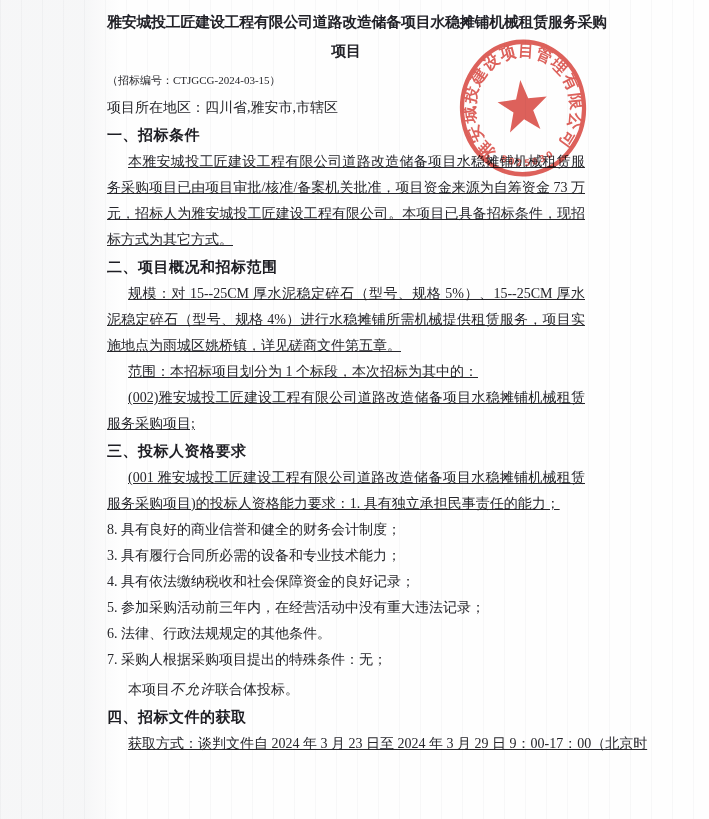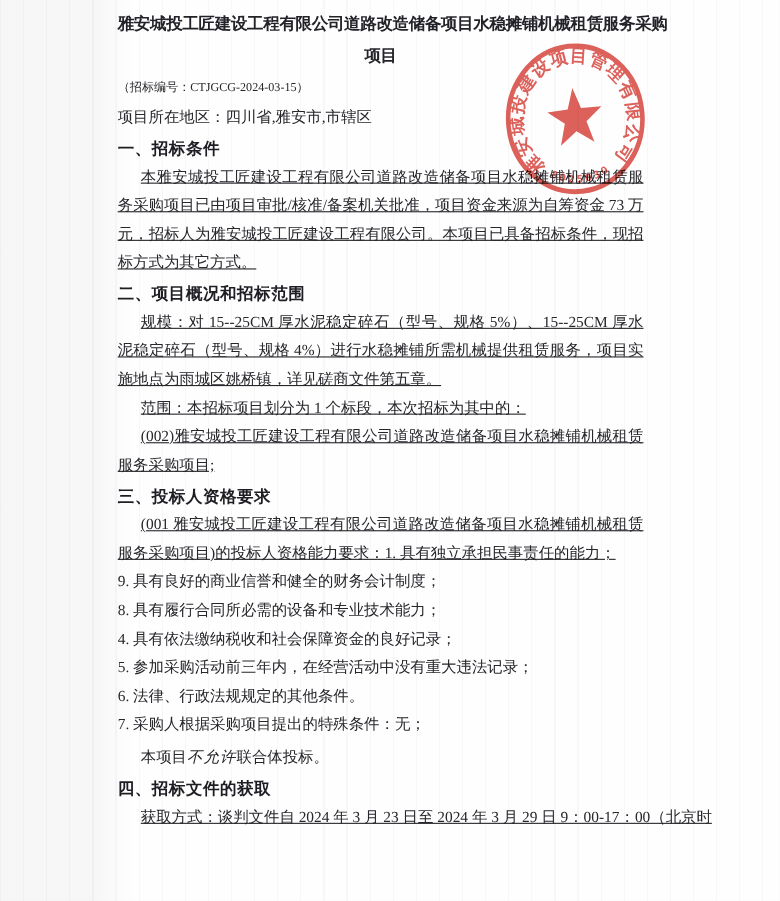--- a/index.html
+++ b/index.html
@@ -118,22 +118,22 @@
     <section>
       <h2 class="sec-heading">二、项目概况和招标范围</h2>
       <p class="para indent">规模：对 15--25CM 厚水泥稳定碎石（型号、规格 5%）、15--25CM 厚水泥稳定碎石（型号、规格 4%）进行水稳摊铺所需机械提供租赁服务，项目实施地点为雨城区姚桥镇，详见磋商文件第五章。</p>
       <p class="para indent">范围：本招标项目划分为 1 个标段，本次招标为其中的：</p>
       <p class="para indent">(002)雅安城投工匠建设工程有限公司道路改造储备项目水稳摊铺机械租赁服务采购项目;</p>
     </section>
 
     <section>
       <h2 class="sec-heading">三、投标人资格要求</h2>
       <p class="para indent">(001 雅安城投工匠建设工程有限公司道路改造储备项目水稳摊铺机械租赁服务采购项目)的投标人资格能力要求：1. 具有独立承担民事责任的能力；</p>
-      <p class="para">9. 具有良好的商业信誉和健全的财务会计制度；</p>
-      <p class="para">8. 具有履行合同所必需的设备和专业技术能力；</p>
+      <p class="para">8. 具有良好的商业信誉和健全的财务会计制度；</p>
+      <p class="para">3. 具有履行合同所必需的设备和专业技术能力；</p>
       <p class="para">4. 具有依法缴纳税收和社会保障资金的良好记录；</p>
       <p class="para">5. 参加采购活动前三年内，在经营活动中没有重大违法记录；</p>
       <p class="para">6. 法律、行政法规规定的其他条件。</p>
       <p class="para">7. 采购人根据采购项目提出的特殊条件：无；</p>
       <p class="para njb">
         <span>本项目</span><em>不允许</em><span>联合体投标。</span>
       </p>
     </section>
 
     <section>

